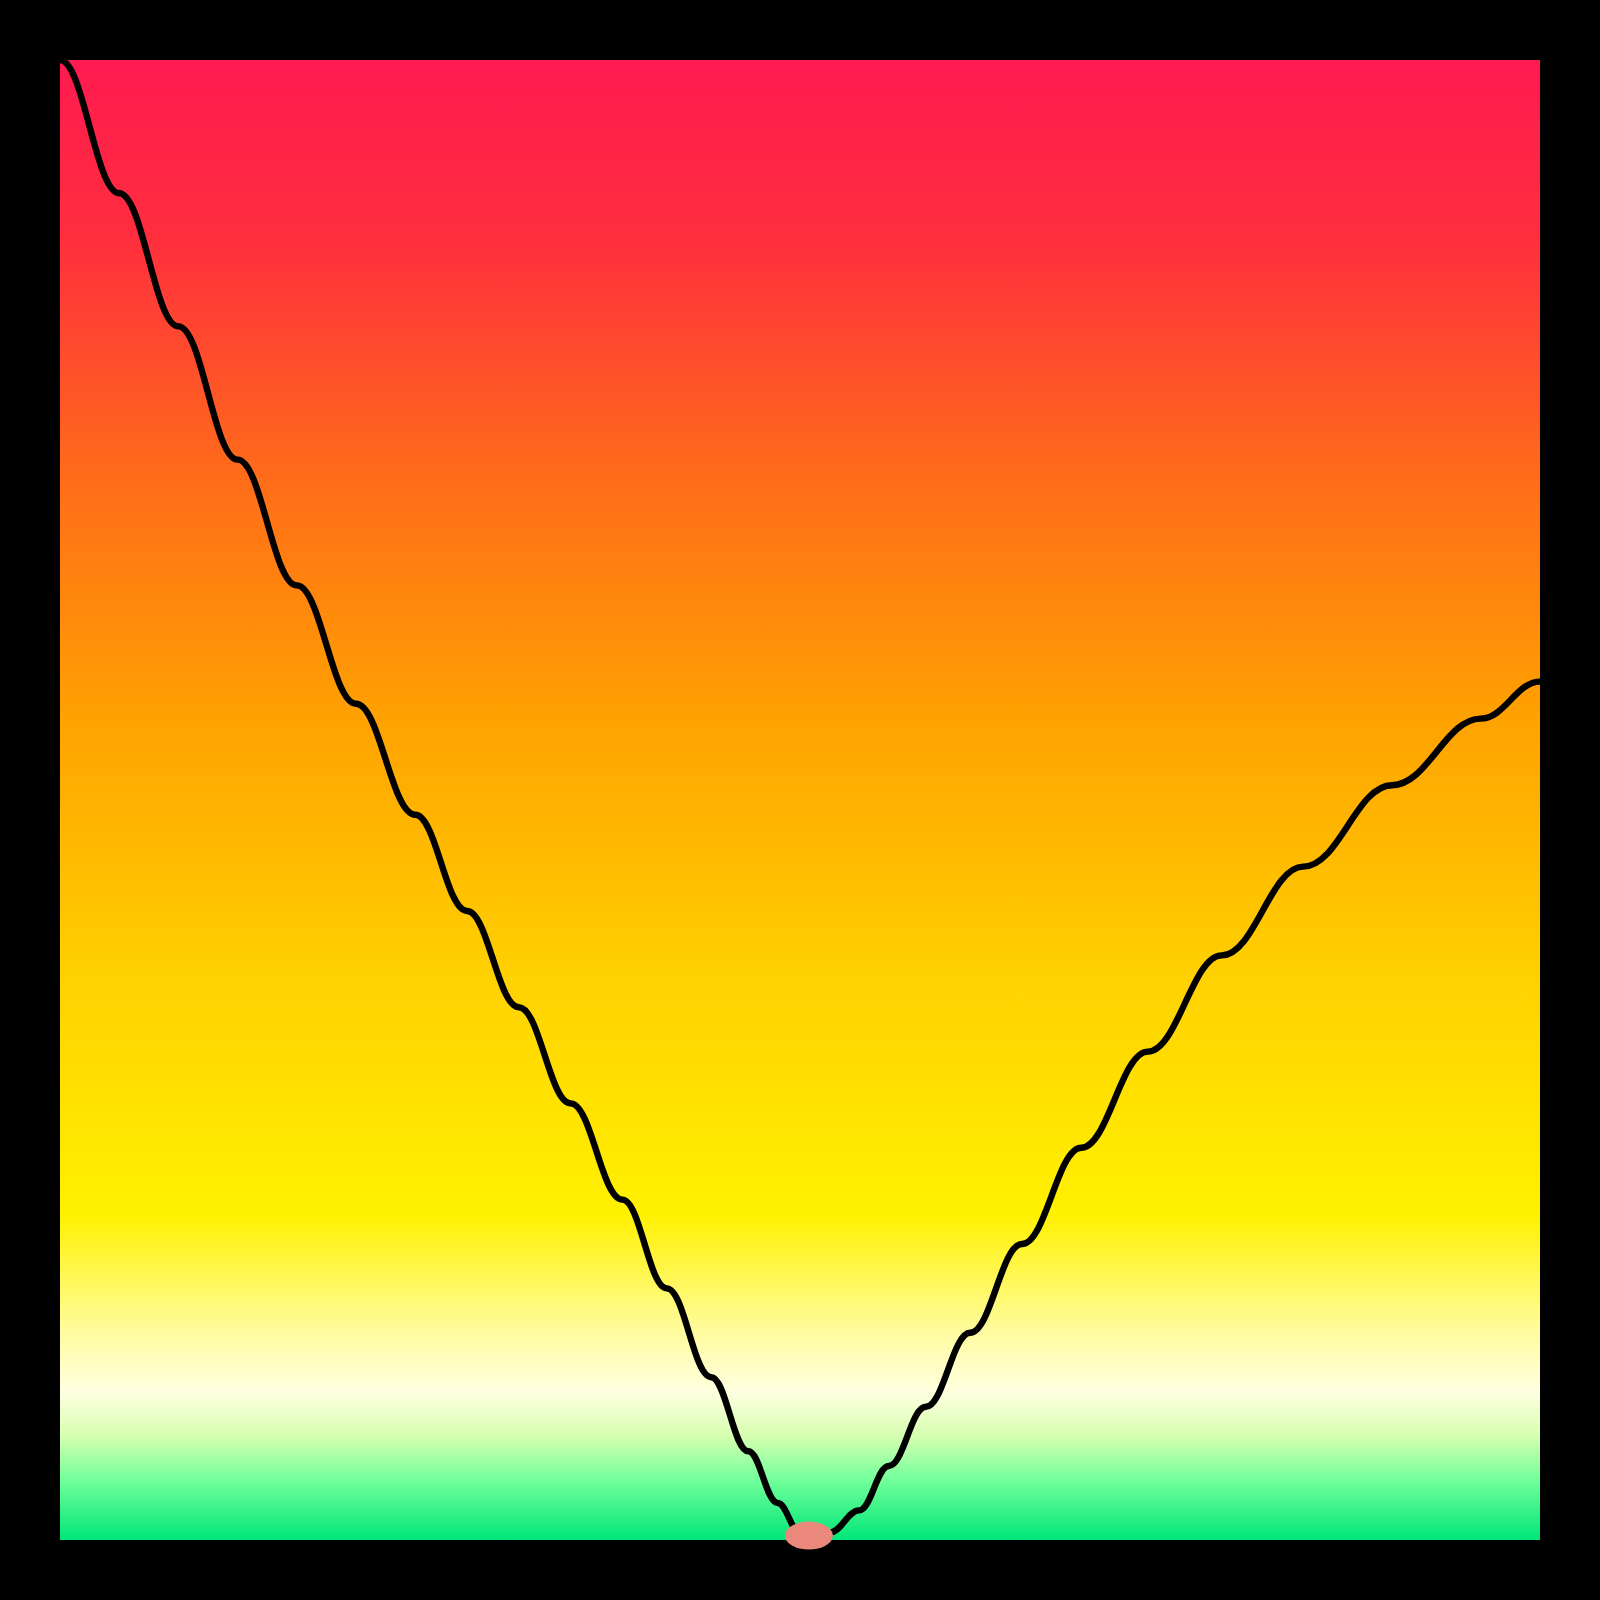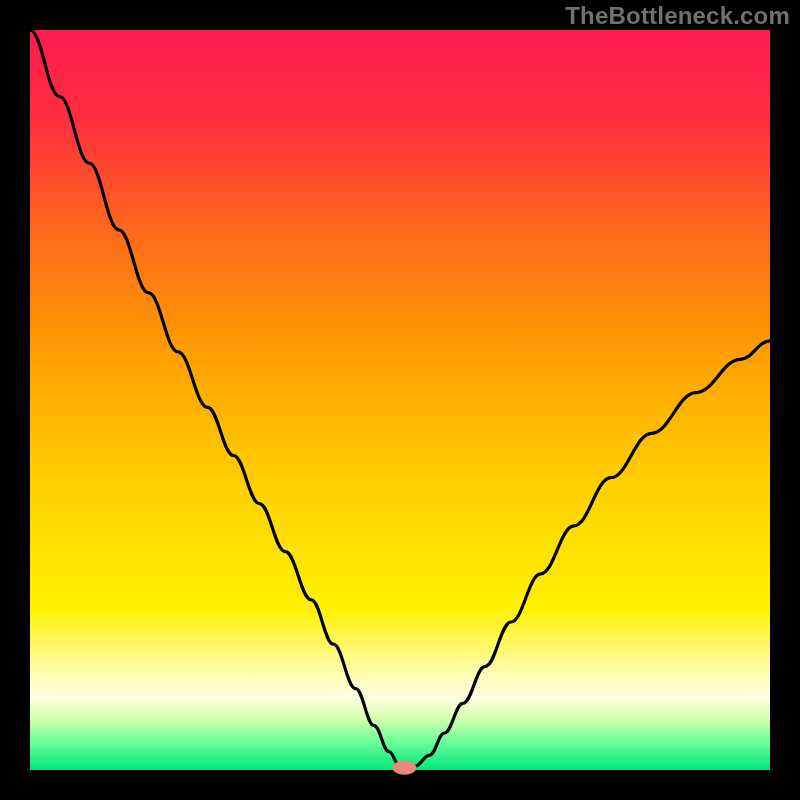--- a/index.html
+++ b/index.html
@@ -50,15 +50,14 @@
           <stop offset="93%" stop-color="#d6ffb0"></stop>
           <stop offset="96%" stop-color="#70ff9a"></stop>
           <stop offset="100%" stop-color="#00e678"></stop>
         </linearGradient>
   </defs>
   <rect id="plot-rect" fill="url(#bg-grad)" x="30" y="30" width="740" height="740"></rect>
   <path id="curve" fill="none" stroke="#000" stroke-width="3.2" stroke-linecap="round" stroke-linejoin="round" d="M 30 30 C 41.84 30 47.760000000000005 96.59999999999998 59.6 96.59999999999998 C 71.44 96.59999999999998 77.36 163.20000000000005 89.2 163.20000000000005 C 101.04 163.20000000000005 106.96 229.8 118.8 229.8 C 130.64 229.8 136.56 292.7 148.4 292.7 C 160.24 292.7 166.16 351.90000000000003 178 351.90000000000003 C 189.84 351.90000000000003 195.76 407.40000000000003 207.6 407.40000000000003 C 217.96 407.40000000000003 223.14000000000001 455.49999999999994 233.50000000000003 455.49999999999994 C 243.86 455.49999999999994 249.04 503.6 259.4 503.6 C 269.76 503.6 274.93999999999994 551.7 285.29999999999995 551.7 C 295.65999999999997 551.7 300.84 599.8000000000001 311.2 599.8000000000001 C 320.08 599.8000000000001 324.52 644.1999999999999 333.4 644.1999999999999 C 342.28 644.1999999999999 346.72 688.6 355.6 688.6 C 363 688.6 366.70000000000005 725.5999999999999 374.1 725.5999999999999 C 380.02 725.5999999999999 382.98 751.5 388.9 751.5 C 393.34 751.5 395.56 766.3 400 766.3 C 405.92 766.3 408.88 766.3 414.8 766.3 C 420.72 766.3 423.68 755.1999999999999 429.6 755.1999999999999 C 435.52000000000004 755.1999999999999 438.48 733 444.40000000000003 733 C 451.8 733 455.5 703.4 462.9 703.4 C 471.78 703.4 476.21999999999997 666.4 485.09999999999997 666.4 C 495.46 666.4 500.64 622 511 622 C 522.8399999999999 622 528.76 573.9 540.5999999999999 573.9 C 553.92 573.9 560.5799999999999 525.8 573.9 525.8 C 588.6999999999999 525.8 596.1 477.7 610.9 477.7 C 627.18 477.7 635.32 433.29999999999995 651.6 433.29999999999995 C 669.36 433.29999999999995 678.24 392.59999999999997 696 392.59999999999997 C 713.76 392.59999999999997 722.64 359.29999999999995 740.4 359.29999999999995 C 752.24 359.29999999999995 758.16 340.8 770 340.8"></path>
   <ellipse id="marker" cx="404.44" cy="767.78" rx="12" ry="7" fill="#e9887b"></ellipse>
 </svg>
 
-<div class="watermark">TheBottleneck.com</div>
 
 </div>
 
 </body></html>

